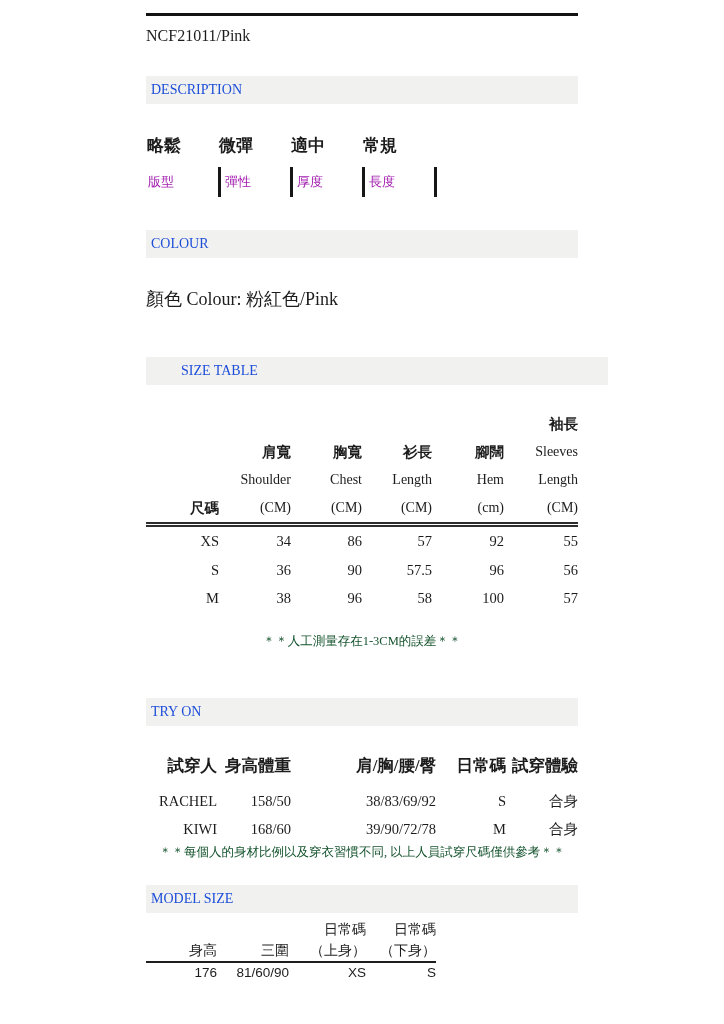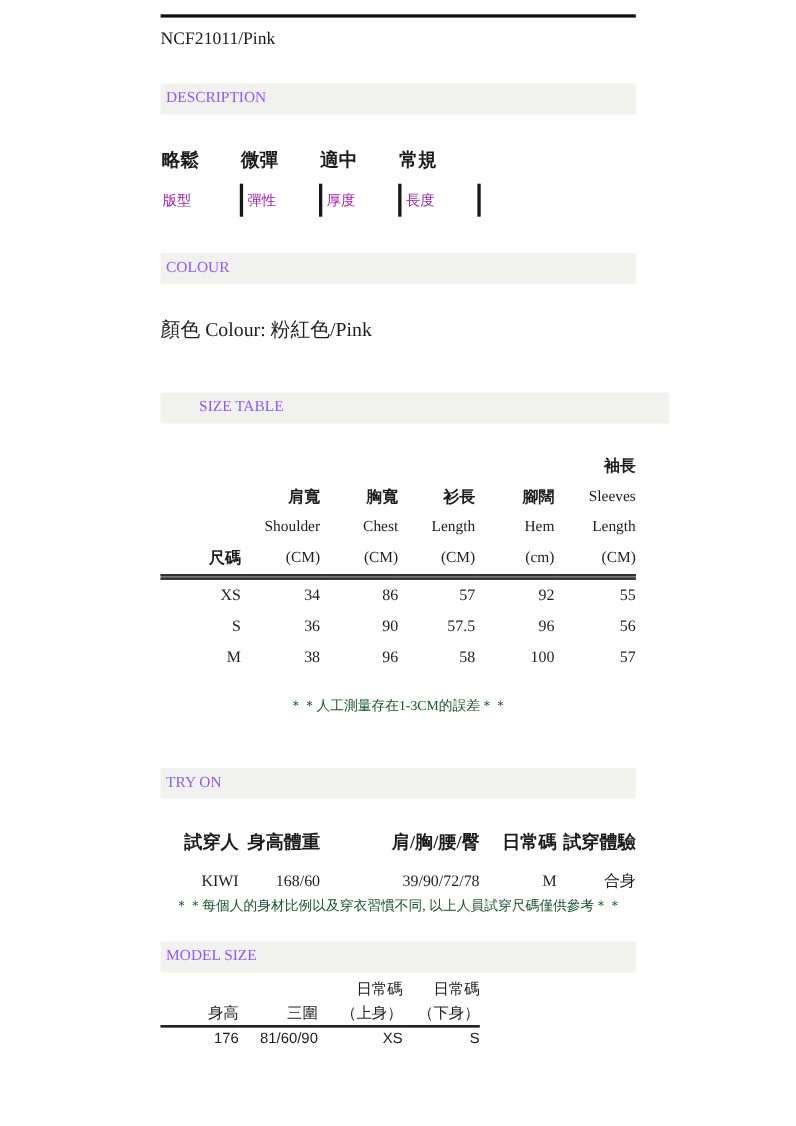--- a/index.html
+++ b/index.html
@@ -11,21 +11,21 @@
   }
   .page { position:relative; width:724px; height:1024px; overflow:hidden; background:#fff; }
   .content { position:absolute; left:146px; top:0; width:432px; }
 
   .top-rule { margin-top:13px; height:3px; background:#121212; }
 
   .product-title { margin-top:10px; font-size:16px; line-height:20px; }
 
   .section-bar {
     background:#f1f1f0; height:28px; line-height:28px;
-    font-size:14px; color:#8b5cf6; padding-left:5px; width:427px;
+    font-size:14px; color:#1d4ed8; padding-left:5px; width:427px;
   }
   .mt-desc   { margin-top:30px; }
   .mt-colour { margin-top:33px; }
   .mt-size   { margin-top:46px;padding-left:35px; }
   .mt-tryon  { margin-top:48px; }
   .mt-model  { margin-top:24px; }
 
   
   .attrs { margin-top:31px; }
   .attr-values { display:flex; }
@@ -206,20 +206,27 @@
         <tr>
           <th>試穿人</th>
           <th>身高體重</th>
           <th>肩/胸/腰/臀</th>
           <th>日常碼</th>
           <th>試穿體驗</th>
         </tr>
       </thead>
       <tbody>
         <tr>
+          <td>RACHEL</td>
+          <td>158/50</td>
+          <td>38/83/69/92</td>
+          <td>S</td>
+          <td>合身</td>
+        </tr>
+        <tr>
           <td>KIWI</td>
           <td>168/60</td>
           <td>39/90/72/78</td>
           <td>M</td>
           <td>合身</td>
         </tr>
       </tbody>
     </table>
 
     <div class="table-note note-tryon">＊＊每個人的身材比例以及穿衣習慣不同, 以上人員試穿尺碼僅供參考＊＊</div>

